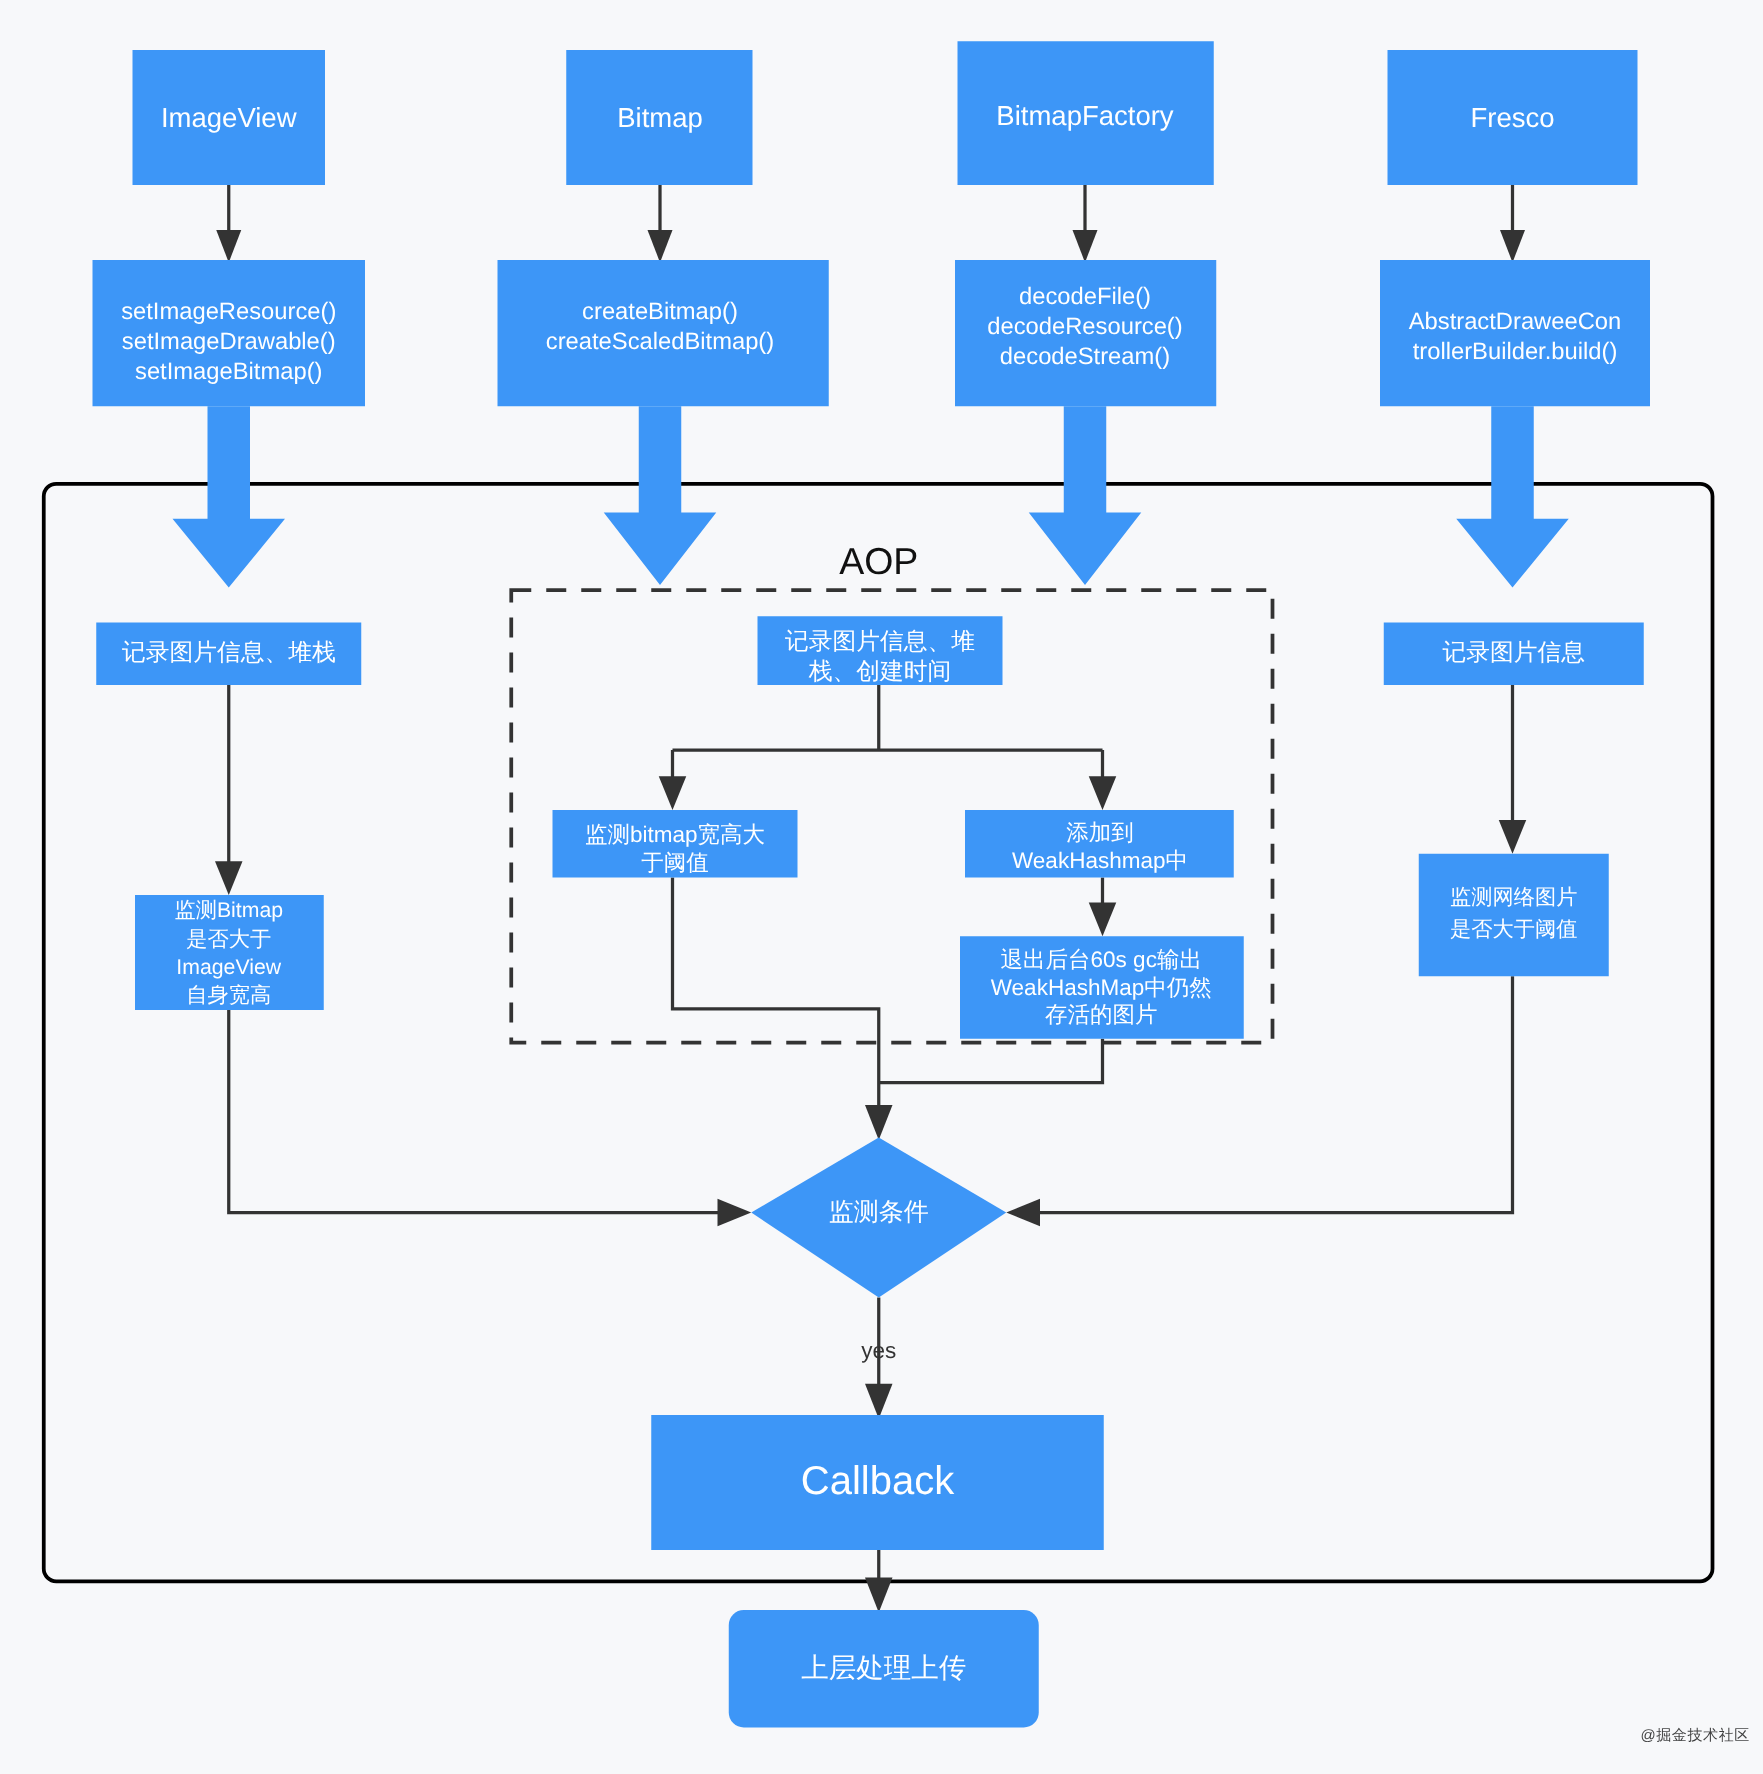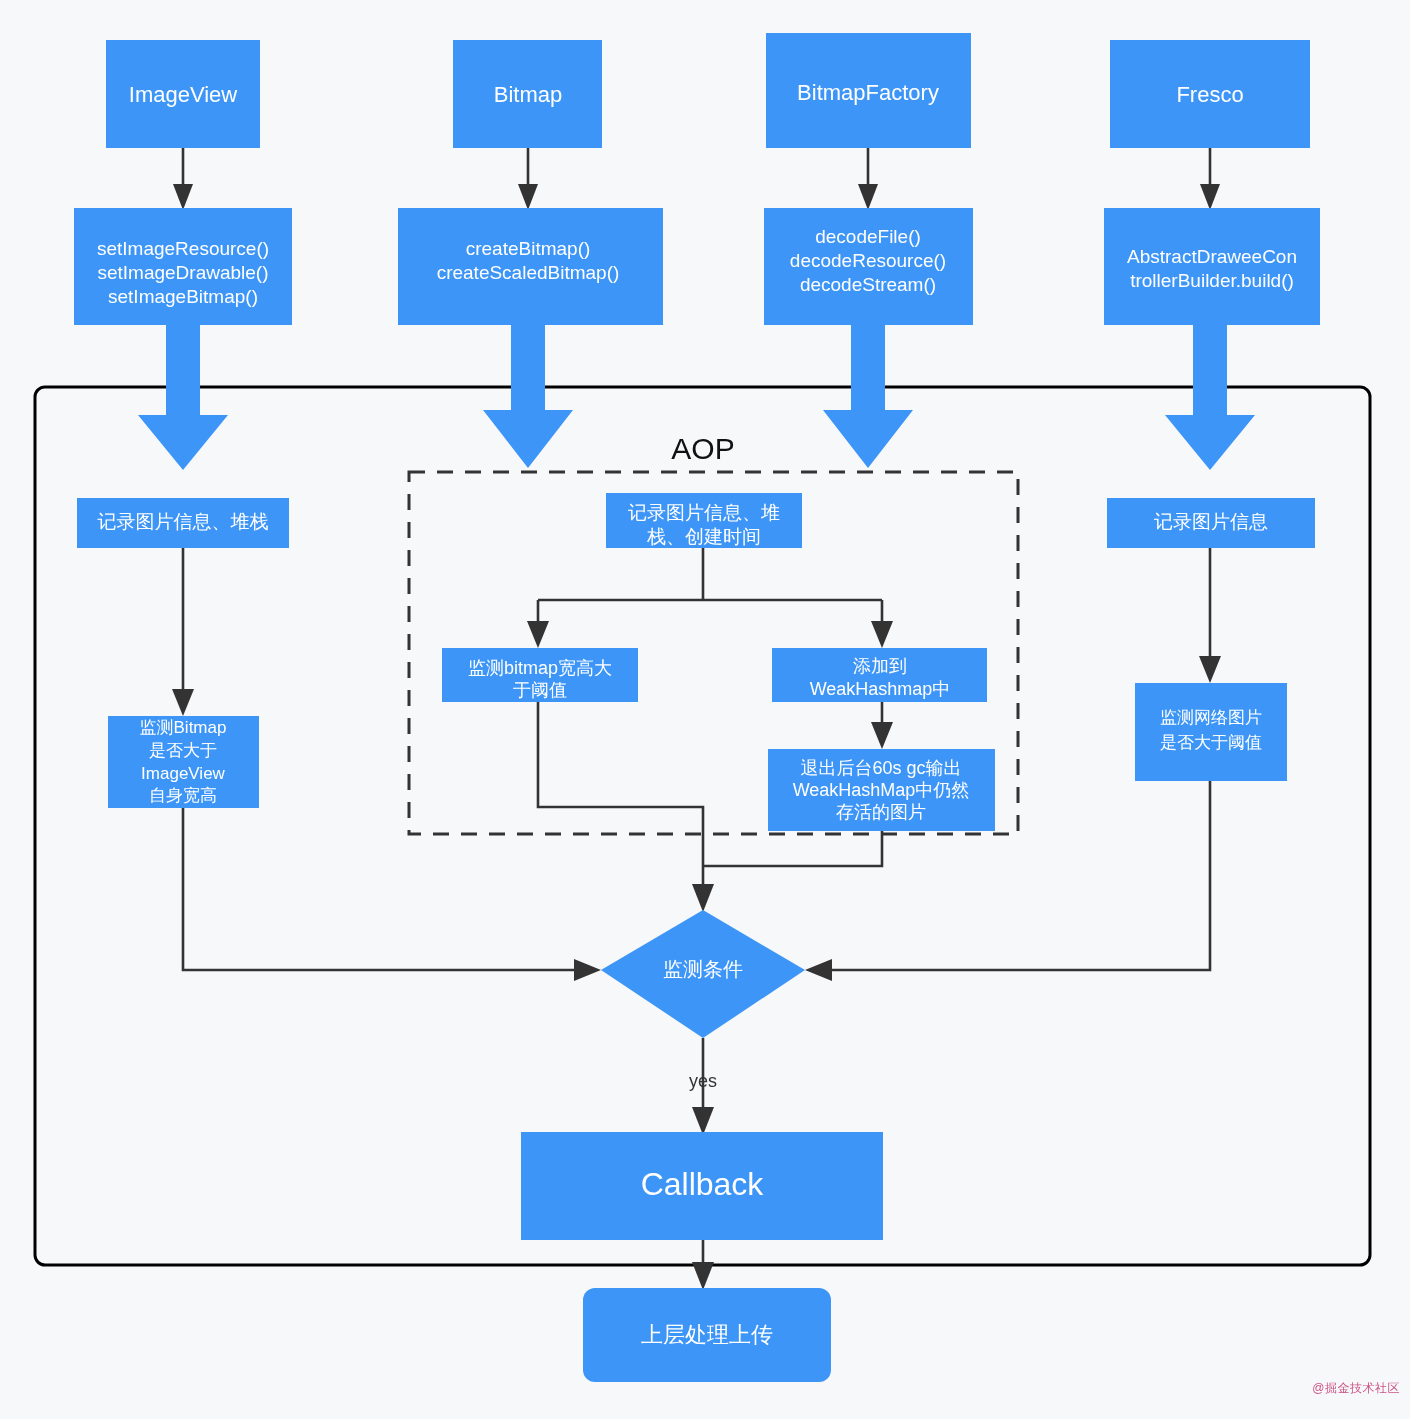--- a/index.html
+++ b/index.html
@@ -58,21 +58,21 @@
     font-size: 18px;
     font-family: "Liberation Sans", "DejaVu Sans", sans-serif;
     text-anchor: middle;
     dominant-baseline: middle;
   }
   .watermark {
     position: absolute;
     right: 10px;
     bottom: 22px;
     font-size: 12px;
-    color: #be185d;
+    color: #000000;
     opacity: 0.75;
     font-family: "Liberation Sans", "DejaVu Sans", sans-serif;
     letter-spacing: 0.5px;
     user-select: none;
   }
 </style>
 </head>
 <body>
 
 <div id="canvas-wrap">

